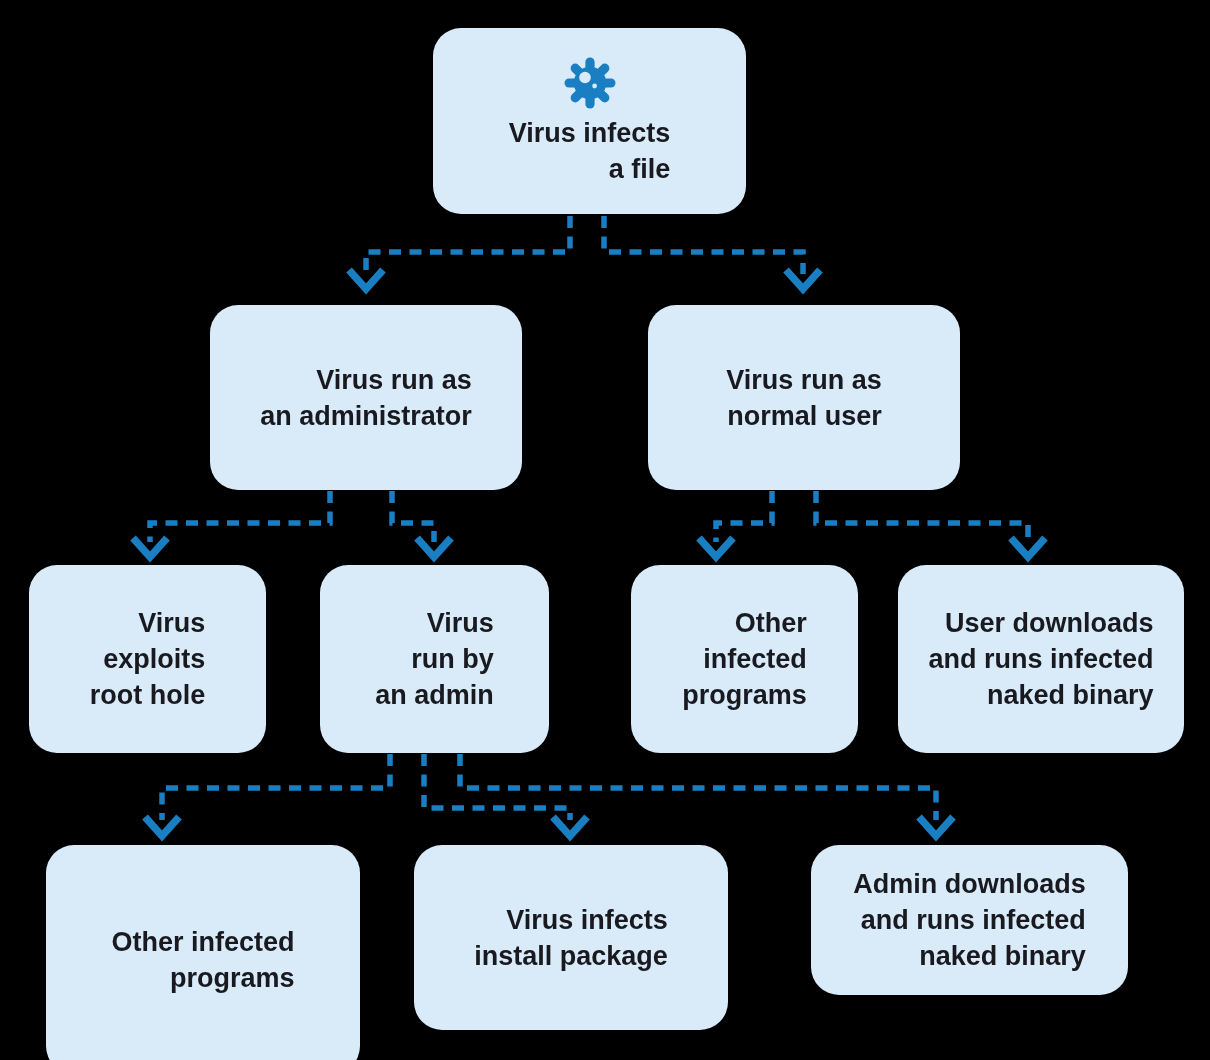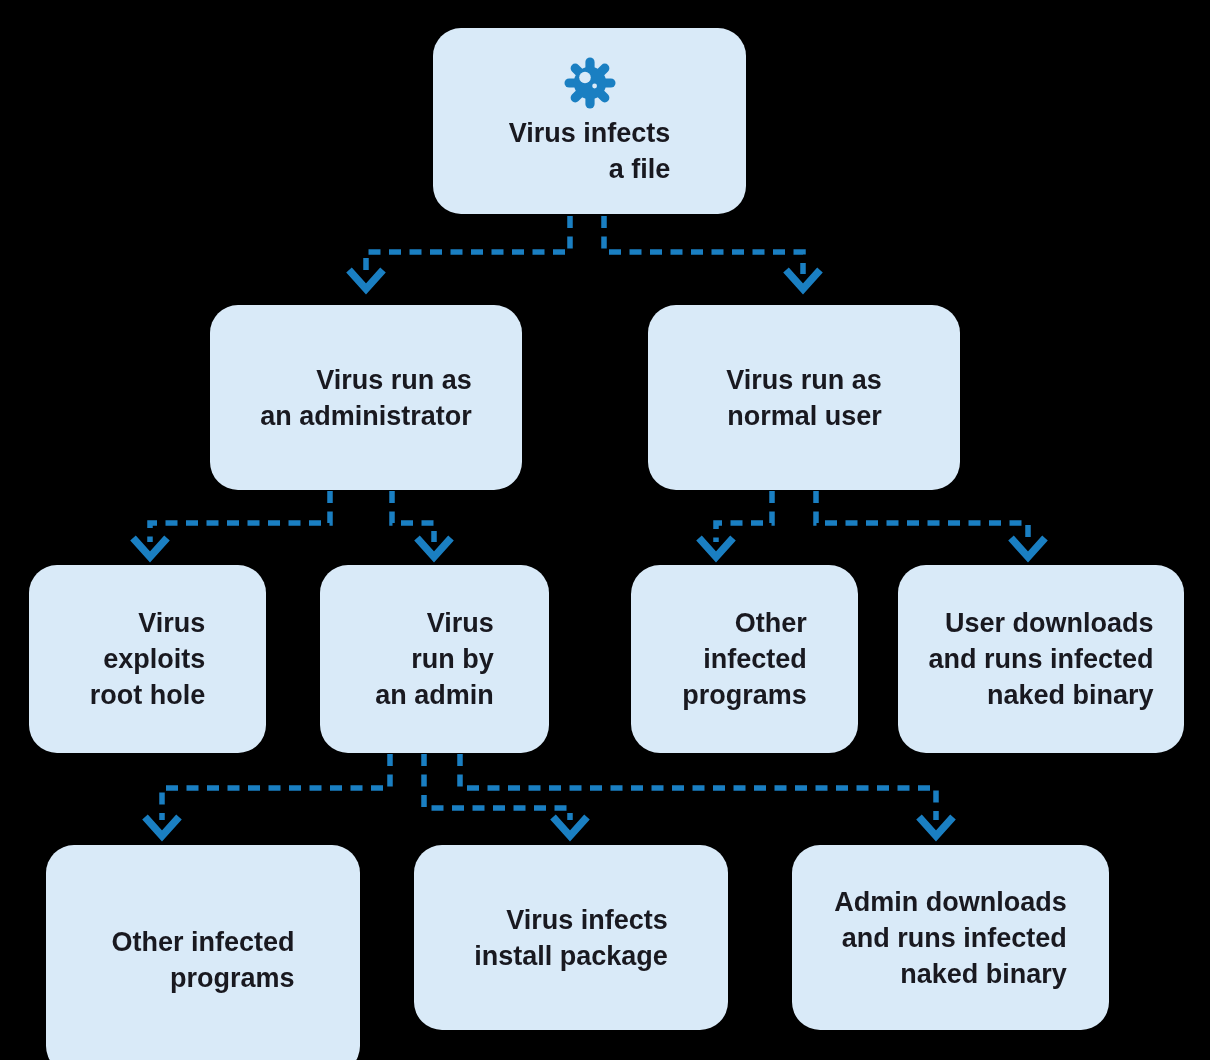--- a/index.html
+++ b/index.html
@@ -140,19 +140,19 @@
   </div>
 
   <div class="node" style="left:46px;top:845px;width:314px;height:229px;">
     <span class="label">Other infected
 programs</span>
   </div>
   <div class="node" style="left:414px;top:845px;width:314px;height:185px;">
     <span class="label">Virus infects
 install package</span>
   </div>
-  <div class="node" style="left:792px;top:845px;width:317px;height:185px;">
+  <div class="node" style="left:811px;top:845px;width:317px;height:150px;">
     <span class="label">Admin downloads
 and runs infected
 naked binary</span>
   </div>
 
 </div>
 
 </body></html>

